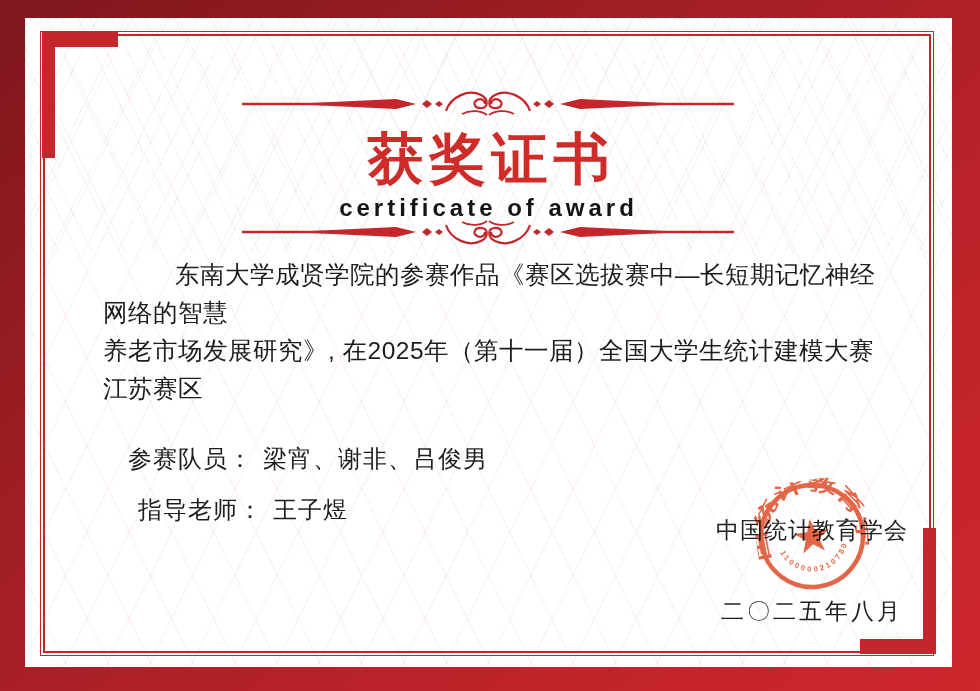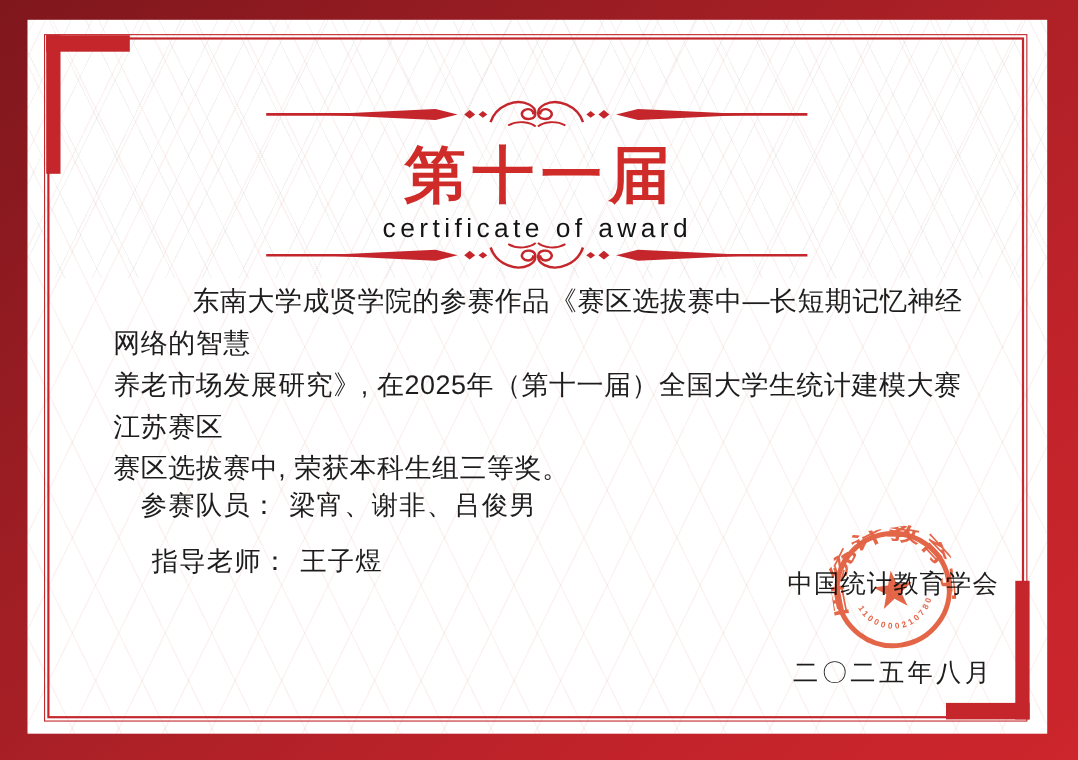--- a/index.html
+++ b/index.html
@@ -32,21 +32,21 @@
   .flourish { position:absolute; left:213px; width:500px; height:36px; }
   .fl-top { top:68px; }
   .fl-bottom { top:196px; transform:scaleY(-1); }
   .title {
     position:absolute; left:0; top:104px; width:100%; text-align:center;
     font-size:56px; font-weight:900; color:#cf2b28; letter-spacing:6px; text-indent:6px;
     font-family:"Liberation Sans","DejaVu Sans",sans-serif;
   }
   .subtitle {
     position:absolute; left:0; top:176px; width:100%; text-align:center;
-    font-size:24px; color:#141414; letter-spacing:4px; font-weight:400;
+    font-size:24px; color:#141414; letter-spacing:4px; font-weight:700;
   }
 
   .body-text {
     position:absolute; left:78px; top:238px; width:778px; z-index:2;
     font-size:24.5px; line-height:38px; color:#1d1d1d; letter-spacing:.5px;
   }
   .body-text .ln { display:block; }
   .body-text .indent { text-indent:72px; }
 
   .row { position:absolute; z-index:2; color:#1d1d1d; font-size:24px; letter-spacing:1px; }
@@ -91,31 +91,30 @@
   <div class="frame"></div>
   <div class="bracket br-tl-h"></div>
   <div class="bracket br-tl-v"></div>
   <div class="bracket br-br-h"></div>
   <div class="bracket br-br-v"></div>
 
   <svg class="flourish fl-top" viewBox="0 0 500 36">
     <use href="#flourish-def"></use>
   </svg>
 
-  <div class="title">第十一届</div>
+  <div class="title">获奖证书</div>
   <div class="subtitle">certificate of award</div>
 
   <svg class="flourish fl-bottom" viewBox="0 0 500 36">
     <use href="#flourish-def"></use>
   </svg>
 
   <div class="body-text">
     <span class="ln indent">东南大学成贤学院的参赛作品《赛区选拔赛中—长短期记忆神经网络的智慧</span>
     <span class="ln">养老市场发展研究》, 在2025年（第十一届）全国大学生统计建模大赛 江苏赛区</span>
-    <span class="ln">赛区选拔赛中, 荣获本科生组三等奖。</span>
   </div>
 
   <div class="row team-row">
     <span>参赛队员：</span><span class="val">梁宵、谢非、吕俊男</span>
   </div>
 
   <div class="row advisor-row">
     <span>指导老师：</span><span class="val">王子煜</span>
   </div>
 

